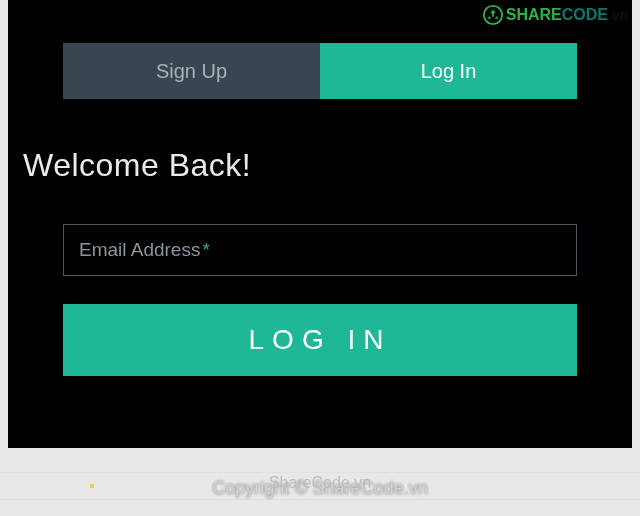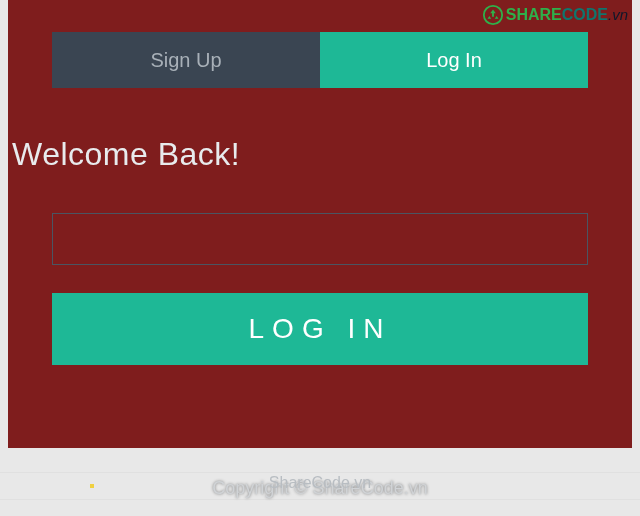--- a/index.html
+++ b/index.html
@@ -14,22 +14,22 @@
       font-family: 'Segoe UI', Arial, sans-serif;
       position: relative;
       overflow: hidden;
     }
     .container {
       position: absolute;
       left: 8px;
       top: 0;
       right: 8px;
       height: 448px;
-      background: #7f1d1d;
-      padding: 4px;
+      background: #000000;
+      padding: 15px;
     }
     .tabs {
       display: flex;
       margin: 28px 40px 0 40px;
     }
     .tab {
       flex: 1;
       height: 56px;
       display: flex;
       align-items: center;
@@ -197,20 +197,23 @@
     <div class="tab active">
       <span>Log In</span>
     </div>
   </div>
 
   <h1 class="heading">Welcome Back!</h1>
 
   <div class="form-wrap">
     <div class="input-wrapper">
       <input type="text" style="">
+      <div class="placeholder-label">
+        <span>Email Address</span><span class="asterisk">*</span>
+      </div>
     </div>
 
 
 
     <button class="login-btn">
       <span>LOG IN</span>
     </button>
   </div>
 </div>
 

